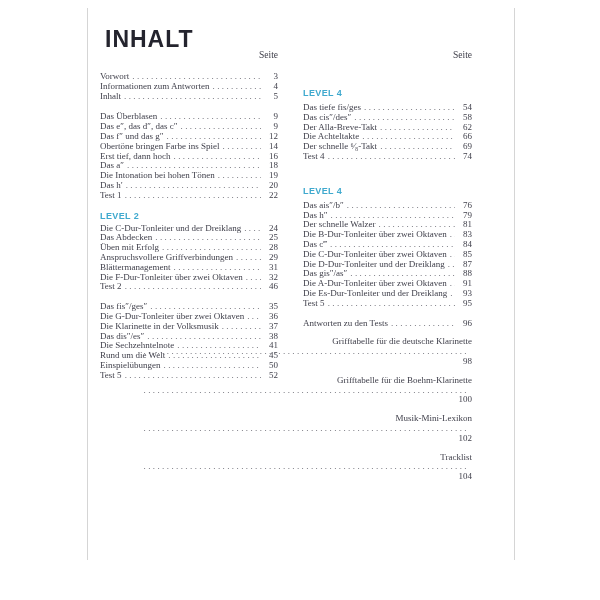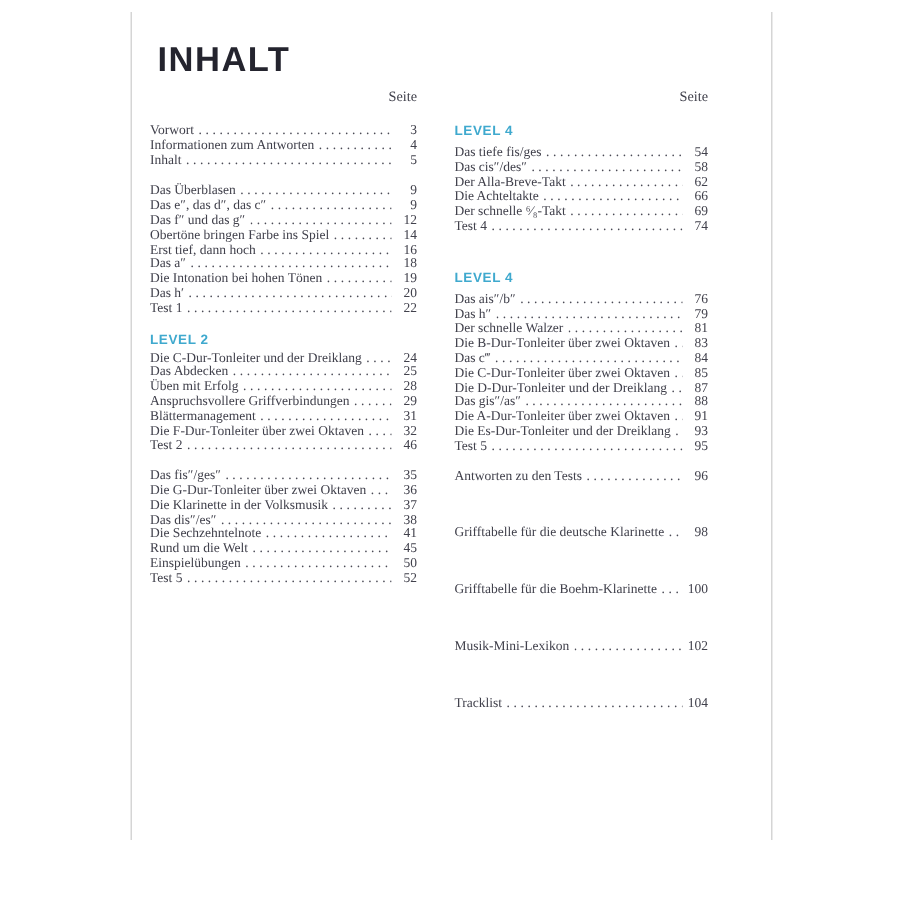--- a/index.html
+++ b/index.html
@@ -14,21 +14,21 @@
   .edge { position: absolute; top: 8px; height: 584px; width: 1px; background: #d5d5d5; }
   .edge.left { left: 87px; }
   .edge.right { left: 514px; }
 
   .title {
     position: absolute; left: 105px; top: 26px;
     font-family: "Liberation Sans", "DejaVu Sans", sans-serif;
     font-weight: bold; font-size: 23px; letter-spacing: 1px; color: #24242e;
   }
 
-  .col { position: absolute; top: 60px; }
+  .col { position: absolute; top: 50px; }
   .col-left  { left: 100px; width: 178px; }
   .col-right { left: 303px; width: 169px; }
 
   .seite { text-align: right; font-size: 9.5px; line-height: 10px; color: #41414c; }
 
   .row { display: flex; align-items: flex-end; font-size: 9px; line-height: 9.8px; }
   .lbl { white-space: nowrap; flex: 0 0 auto; }
   .leader {
     flex: 1 1 auto; overflow: hidden; white-space: nowrap;
     letter-spacing: 2.4px; margin: 0 3px; font-size: 9px; color: #4a4a55;
@@ -36,27 +36,27 @@
   .pg { text-align: right; flex: 0 0 auto; min-width: 14px; }
 
   .level-heading {
     font-family: "Liberation Sans", "DejaVu Sans", sans-serif;
     font-weight: bold; font-size: 9px; line-height: 10px;
     letter-spacing: 0.4px; margin-bottom: 3px;
   }
 
   .front { margin-top: 12px; }
   [data-sections] { margin-top: 11px; }
-  .col-right [data-sections] { margin-top: 12px; }
+  .col-right [data-sections] { margin-top: 28px; }
   .section + .section { margin-top: 10px; }
   .col-right .section + .section { margin-top: 24px; }
   .col-right .level-heading { margin-bottom: 5px; }
 
   .back { margin-top: 10px; }
-  .back .row + .row { margin-top: 28px; }
+  .back .row + .row { margin-top: 9px; flex-direction: column; }
 </style>
 </head>
 <body>
 
 <div class="sheet">
   <div class="edge left"></div>
   <div class="edge right"></div>
 
   <div class="title">INHALT</div>
 

